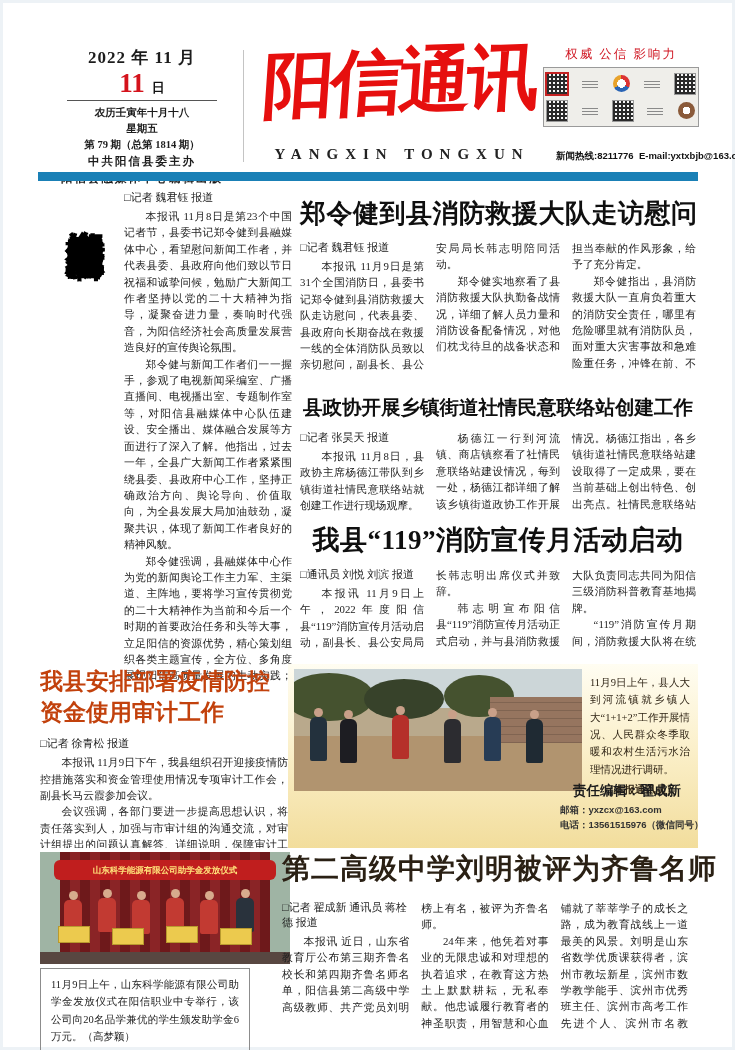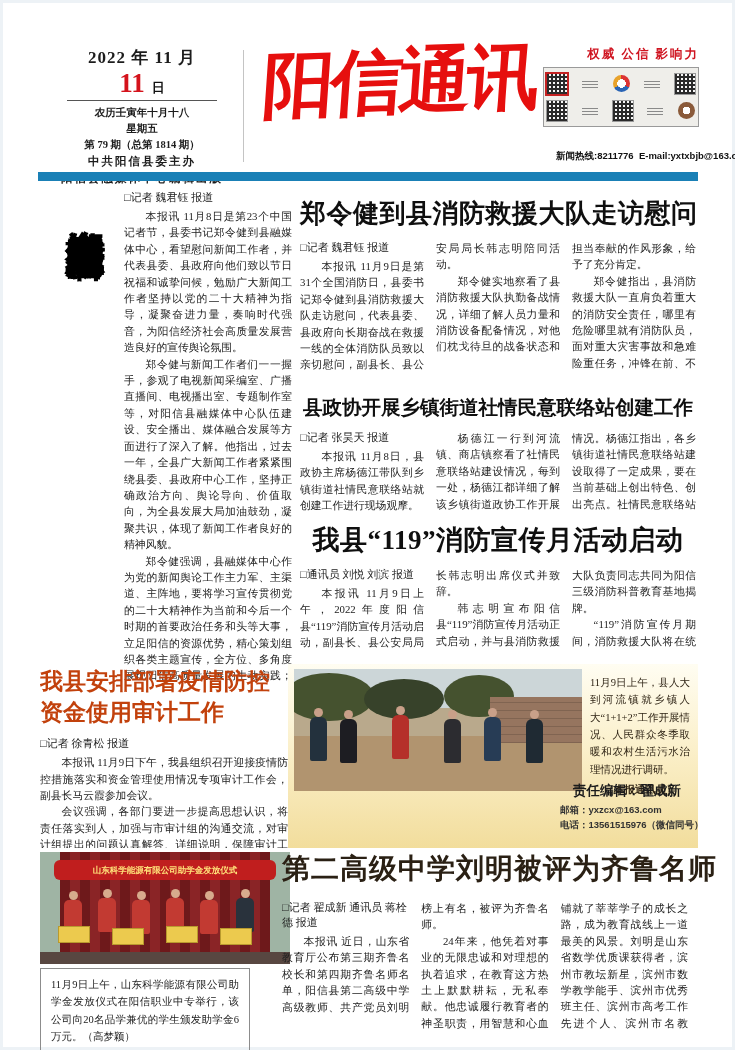--- a/index.html
+++ b/index.html
@@ -16,21 +16,21 @@
   .date-sm{font-size:10.5px;font-weight:bold;line-height:1.5;}
   .date-org{font-size:11.5px;font-weight:bold;letter-spacing:2px;line-height:1.5;}
   .mast-rule{left:243px;top:50px;width:1px;height:112px;background:#c4c4c4;}
   .paper-title{left:246px;top:36px;width:306px;text-align:center;
       font-size:72px;font-weight:900;color:#e60f0e;line-height:1.3;
       transform:skewX(-6deg) rotate(-2deg);letter-spacing:-4px;white-space:nowrap;}
   .pinyin{left:252px;top:146px;width:300px;text-align:center;font-size:15px;
       letter-spacing:7px;font-weight:bold;color:#222;white-space:nowrap;}
   .right-block{left:543px;top:44px;width:156px;text-align:center;}
   .slogan-b{font-size:16px;font-weight:900;color:#14418c;font-family:"Liberation Sans",sans-serif;letter-spacing:1px;white-space:nowrap;}
-  .slogan-r{font-size:12.5px;font-weight:bold;color:#cf1420;letter-spacing:2px;margin-top:2px;text-align:right;}
+  .slogan-r{font-size:12.5px;font-weight:normal;color:#cf1420;letter-spacing:2px;margin-top:2px;}
   .qr-panel{margin-top:4px;height:60px;border:1px solid #9a9a9a;background:#efeeea;
       display:flex;flex-direction:column;justify-content:space-around;padding:2px 3px;box-sizing:border-box;}
   .qr-row{display:flex;align-items:center;justify-content:space-between;}
   .qr{width:20px;height:20px;background:
       repeating-linear-gradient(0deg,#2a2a2a 0 2px,transparent 2px 4px),
       repeating-linear-gradient(90deg,#2a2a2a 0 2px,#f7f7f7 2px 4px);
       outline:1px solid #999;}
   .qr.red{outline:2px solid #c42222;}
   .logo-circle{width:17px;height:17px;border-radius:50%;
       background:radial-gradient(circle at 50% 50%, #fff 0 35%, transparent 36%),
@@ -105,20 +105,21 @@
     <div class="date-sm">农历壬寅年十月十八</div>
     <div class="date-sm">星期五</div>
     <div class="date-sm">第 79 期（总第 1814 期）</div>
     <div class="date-org">中共阳信县委主办</div>
     <div class="date-org">阳信县融媒体中心编辑出版</div>
   </div>
 
   <div class="abs mast-rule"></div>
 
   <div class="abs paper-title">阳信通讯</div>
+  <div class="abs pinyin">YANGXIN TONGXUN</div>
 
   <div class="abs right-block">
     <div class="slogan-r">权威 公信 影响力</div>
     <div class="qr-panel">
       <div class="qr-row">
         <span class="qr red"></span>
         <span class="qr-label"></span>
         <span class="logo-circle"></span>
         <span class="qr-label"></span>
         <span class="qr"></span>

